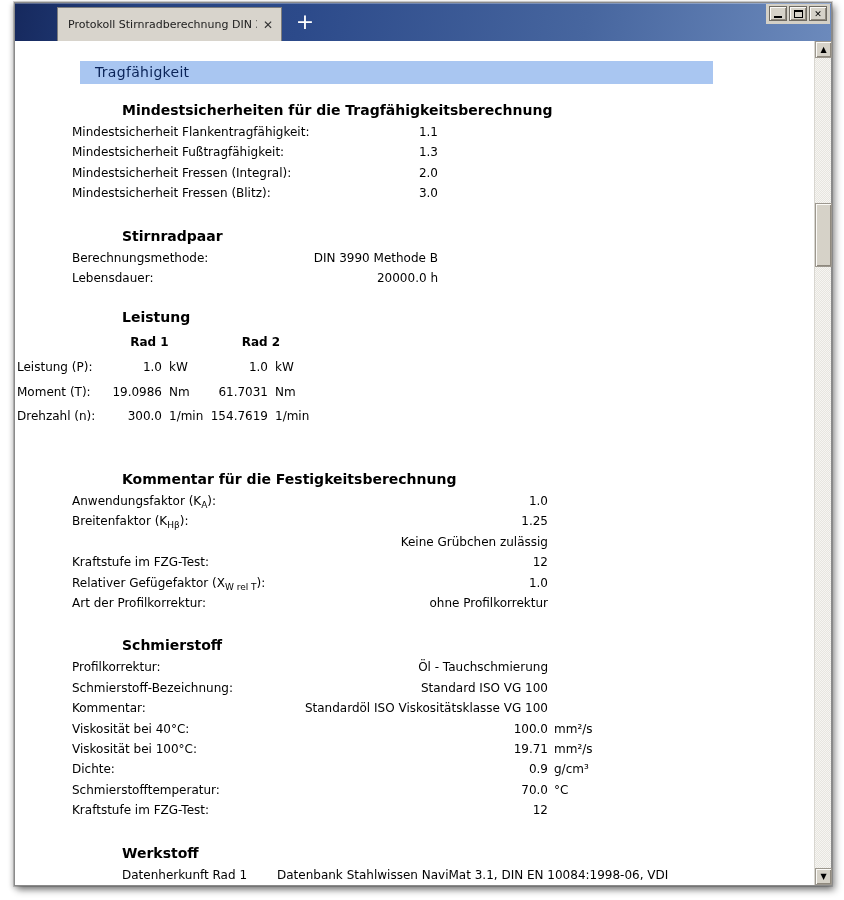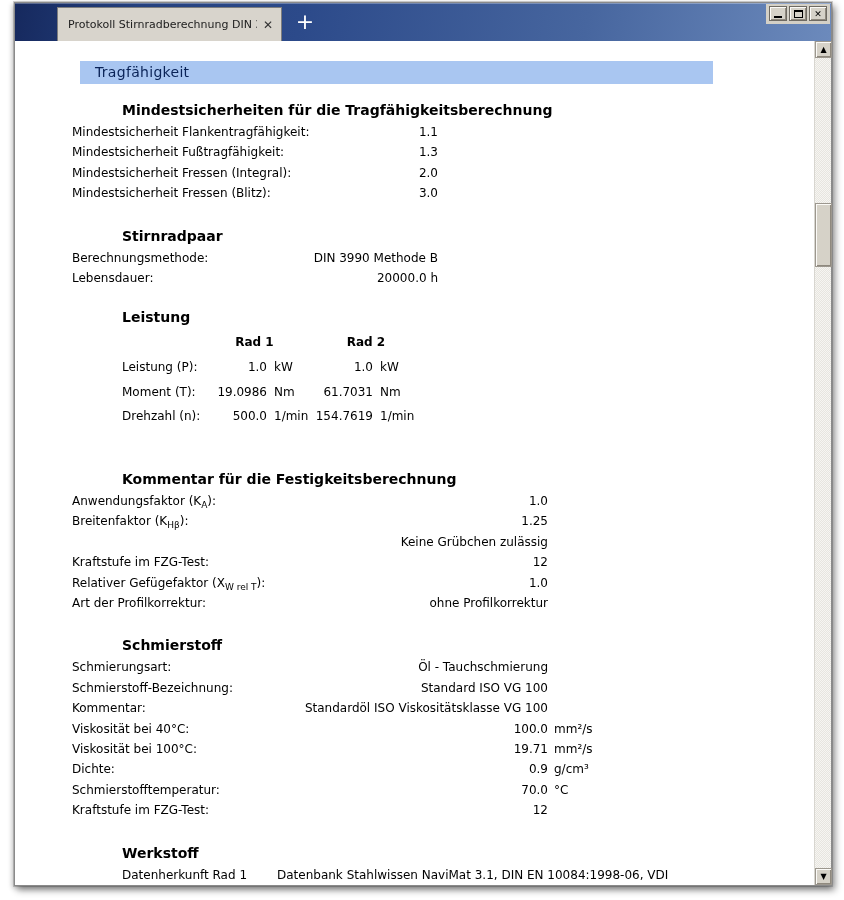--- a/index.html
+++ b/index.html
@@ -87,21 +87,21 @@
 
   .prow { margin-left:55px; display:flex; line-height:20.4px; }
   .prow .lbl { flex:1 1 auto; white-space:nowrap; }
   .prow .val { flex:none; text-align:right; white-space:nowrap; }
   .prow.narrow { width:366px; }
   .prow.wide { width:536px; }
   .prow.wide .unit { flex:none; width:60px; padding-left:6px; white-space:nowrap; }
   sub { font-size:9px; line-height:0; }
 
   .ltable {
-    margin-left:105px; display:grid;
+    display:grid;
     grid-template-columns:80px 65px 40px 66px 52px;
     line-height:24.5px; width:303px;
   }
   .ltable .hrow1 { grid-column:2/4; text-align:center; font-weight:bold; line-height:26px; }
   .ltable .hrow2 { grid-column:4/6; text-align:center; font-weight:bold; line-height:26px; }
   .ltable .lv { text-align:right; white-space:nowrap; }
   .ltable .lu { padding-left:7px; white-space:nowrap; }
 
   .wrow { margin-left:105px; display:flex; width:548px; }
   .wrow .wlbl { flex:none; width:155px; line-height:20px; }
@@ -177,21 +177,21 @@
       <span class="lv">1.0</span>
       <span class="lu">kW</span>
 
       <span>Moment (T):</span>
       <span class="lv">19.0986</span>
       <span class="lu">Nm</span>
       <span class="lv">61.7031</span>
       <span class="lu">Nm</span>
 
       <span>Drehzahl (n):</span>
-      <span class="lv">500.0</span>
+      <span class="lv">300.0</span>
       <span class="lu">1/min</span>
       <span class="lv">154.7619</span>
       <span class="lu">1/min</span>
     </div>
 
     <div class="sec gap-lg">Kommentar für die Festigkeitsberechnung</div>
     <div class="prow wide">
       <span class="lbl"><span>Anwendungsfaktor (K</span><sub>A</sub><span>):</span></span>
       <span class="val">1.0</span>
       <span class="unit"></span>
@@ -217,21 +217,21 @@
       <span class="unit"></span>
     </div>
     <div class="prow wide">
       <span class="lbl"><span>Art der Profilkorrektur:</span></span>
       <span class="val">ohne Profilkorrektur</span>
       <span class="unit"></span>
     </div>
 
     <div class="sec gap-sm">Schmierstoff</div>
     <div class="prow wide">
-      <span class="lbl">Schmierungsart:</span>
+      <span class="lbl">Profilkorrektur:</span>
       <span class="val">Öl - Tauchschmierung</span>
       <span class="unit"></span>
     </div>
     <div class="prow wide">
       <span class="lbl">Schmierstoff-Bezeichnung:</span>
       <span class="val">Standard ISO VG 100</span>
       <span class="unit"></span>
     </div>
     <div class="prow wide">
       <span class="lbl">Kommentar:</span>

